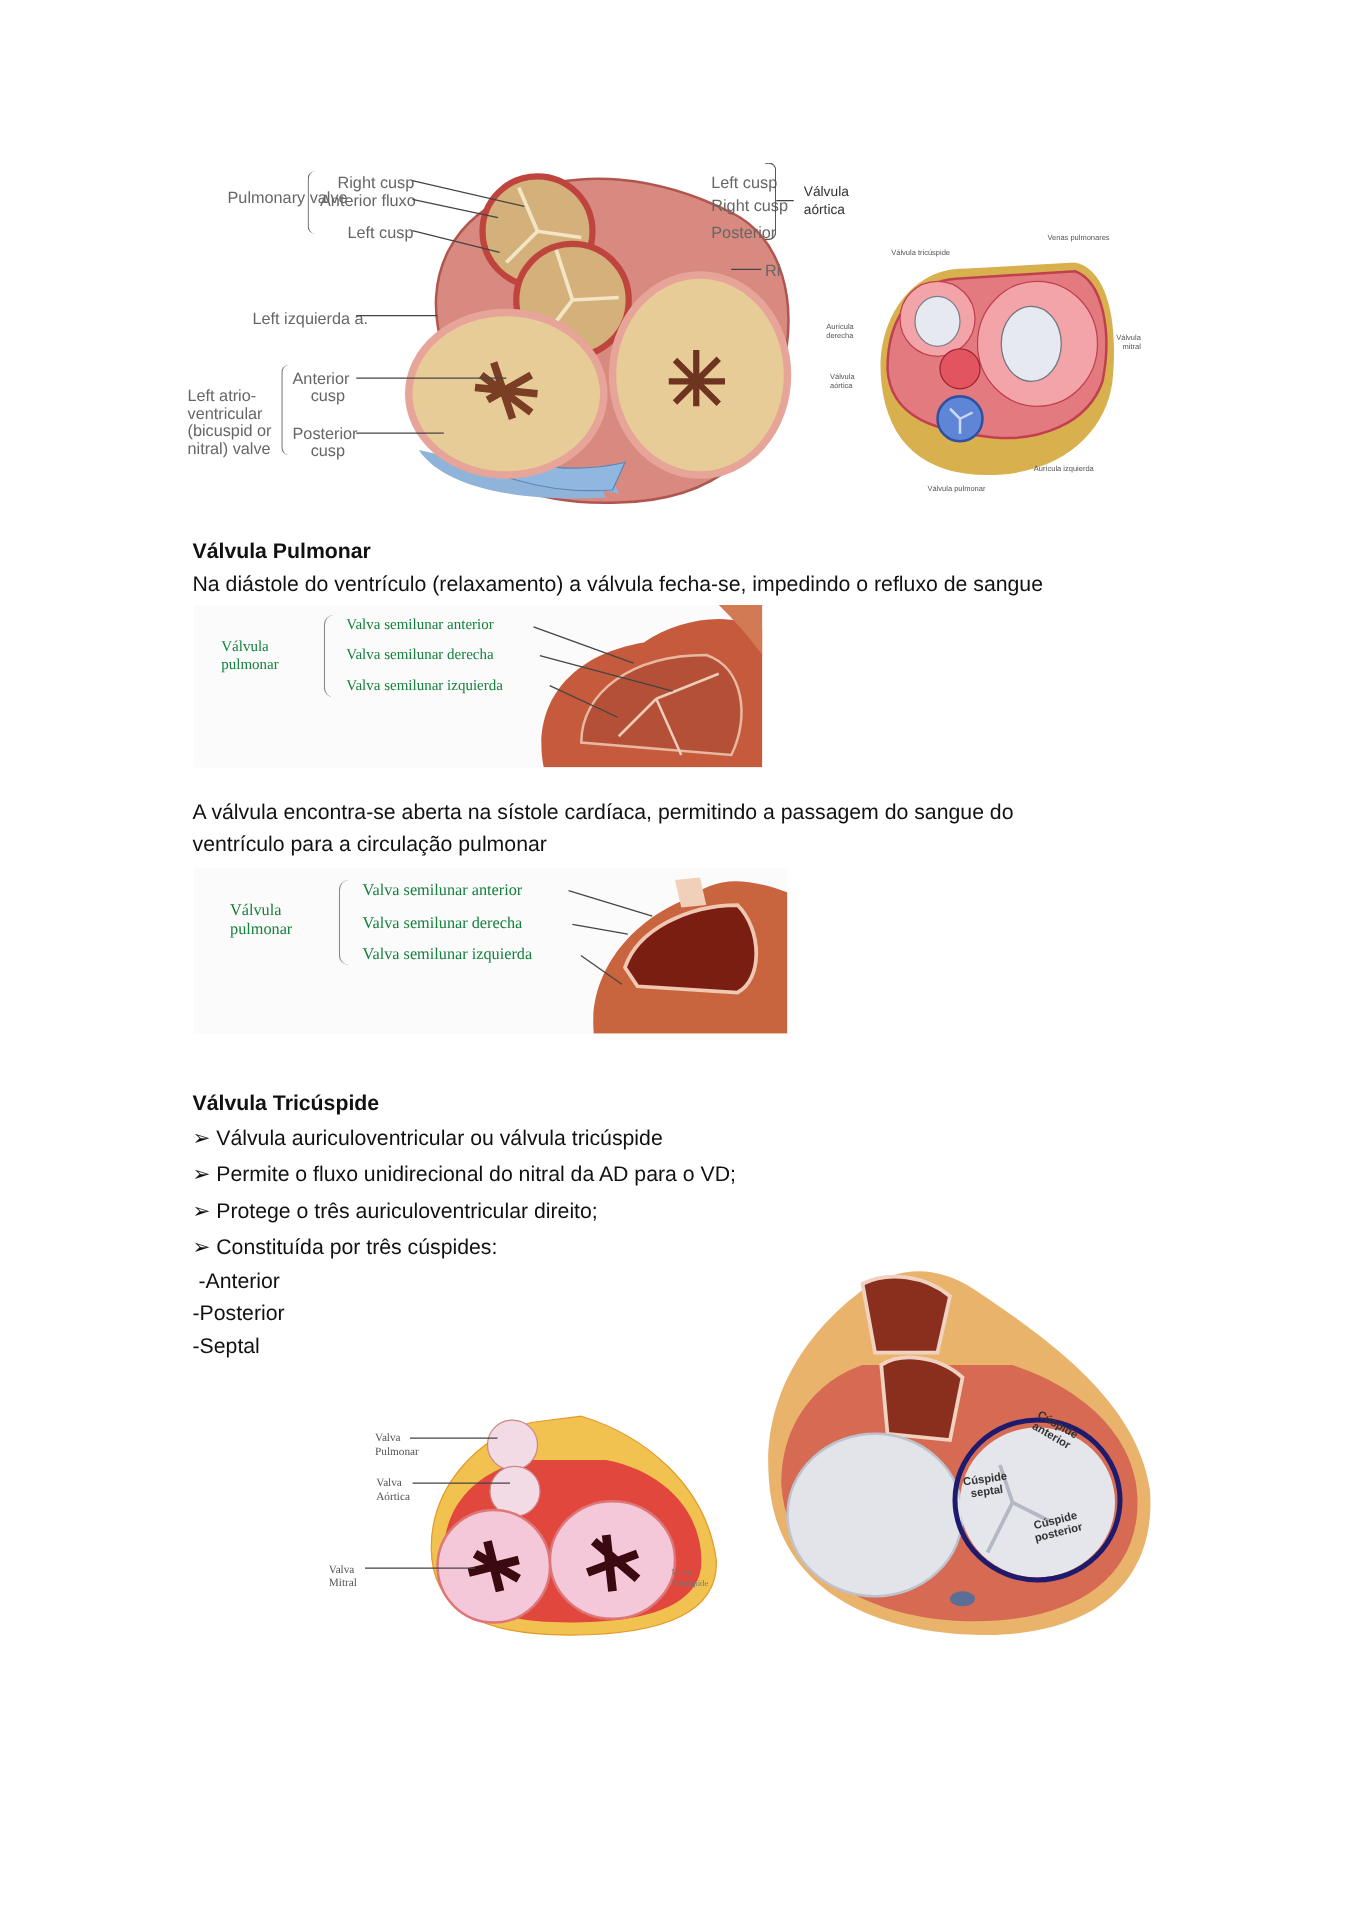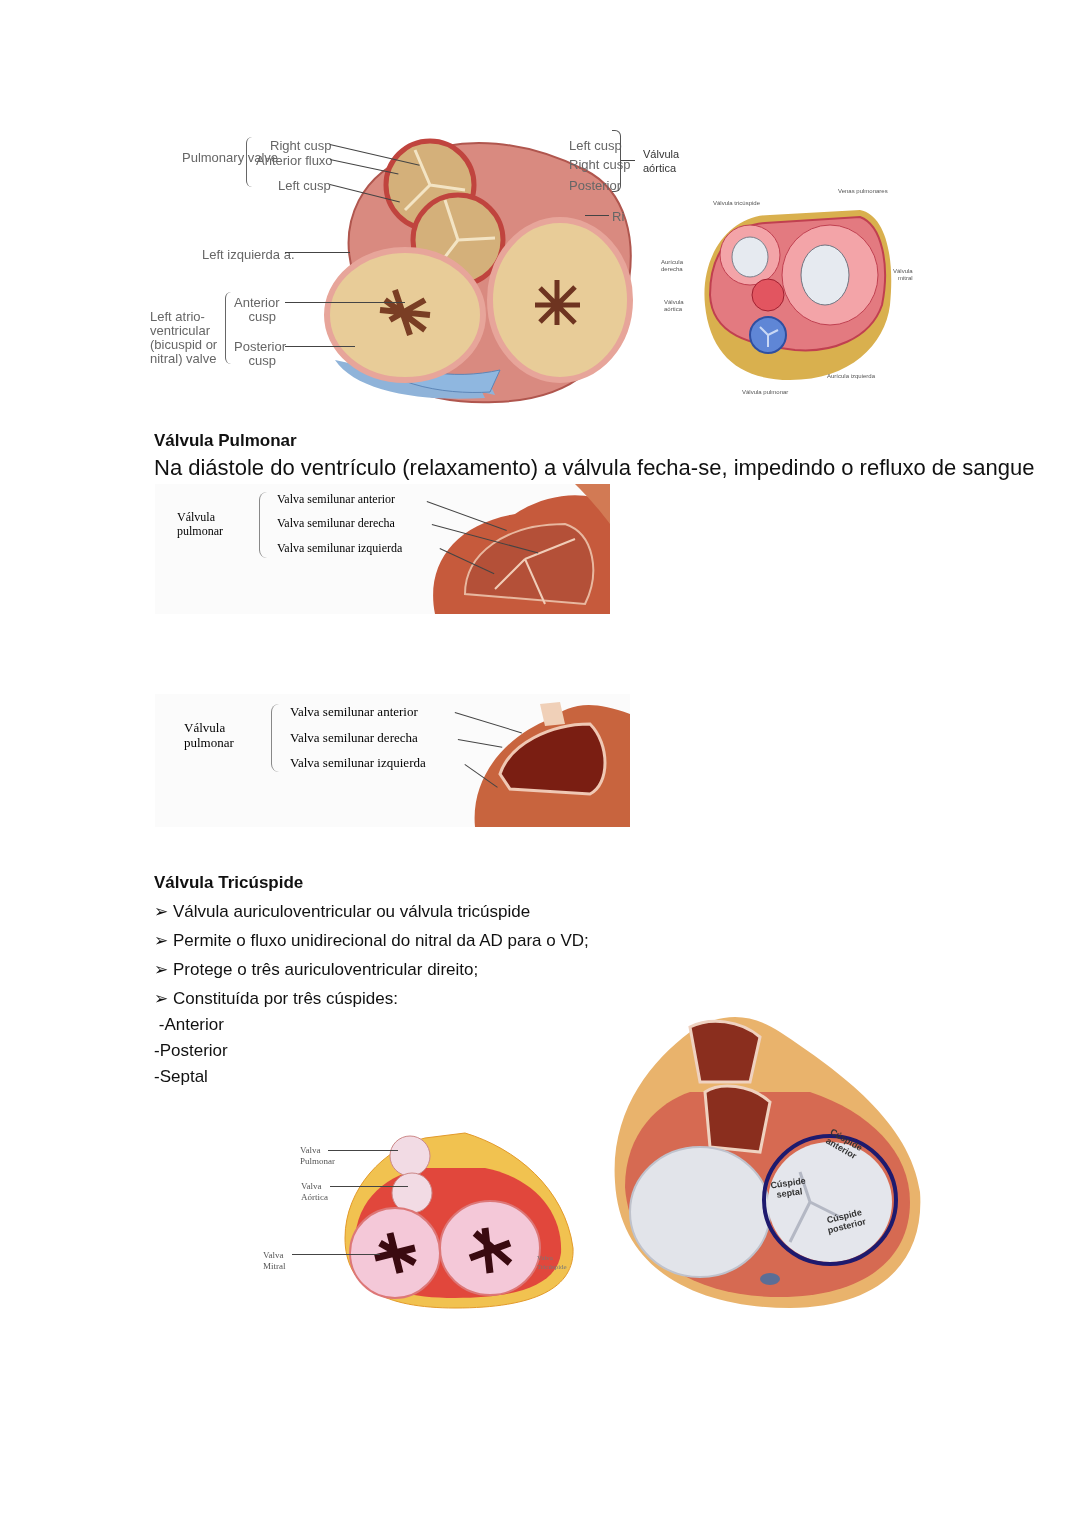--- a/index.html
+++ b/index.html
@@ -2,23 +2,23 @@
 <html><head>
 <meta charset="utf-8">
 <style>
   html, body { margin:0; padding:0; background:#ffffff; }
   body { width:1080px; height:1526px; position:relative; overflow:hidden;
          font-family:"Liberation Sans", "DejaVu Sans", sans-serif; color:#1a1a1a; }
   .abs { position:absolute; }
   .lbl { position:absolute; font-family:"Liberation Sans", sans-serif; color:#666; white-space:nowrap; }
   .lbl.xs { font-size:13px; }
   .lbl.xxs { font-size:6px; color:#555; }
-  .lbl.serif { font-family:"Liberation Serif", serif; color:#000000; }
+  .lbl.serif { font-family:"Liberation Serif", serif; color:#15803d; }
   .heading { position:absolute; left:154px; font-weight:bold; font-size:17px; color:#111; }
-  .para { position:absolute; left:154px; font-size:22px; line-height:26px; color:#111; }
+  .para { position:absolute; left:154px; font-size:17px; line-height:26px; color:#111; }
   .bullet { position:absolute; left:154px; font-size:17px; color:#111; white-space:nowrap; }
   .line { position:absolute; height:1px; background:#444; transform-origin:0 0; }
   .brace { position:absolute; border-left:1.5px solid #666; border-radius:6px 0 0 6px; }
   .photo { position:absolute; overflow:hidden; }
   .circle-label { position:absolute; font-size:9px; color:#333; font-weight:bold; text-align:center; line-height:10px; }
 </style>
 </head>
 <body>
 
 <div>
@@ -133,20 +133,22 @@
   <div class="abs" style="left:104px;top:8px;width:8px;height:66px;border-left:1.5px solid #888;border-radius:8px 0 0 8px"></div>
   <div class="lbl serif" style="left:122px;top:8px;font-size:12px">Valva semilunar anterior</div>
   <div class="lbl serif" style="left:122px;top:32px;font-size:12px">Valva semilunar derecha</div>
   <div class="lbl serif" style="left:122px;top:57px;font-size:12px">Valva semilunar izquierda</div>
   <div class="line" style="left:272px;top:17px;width:85px;transform:rotate(20deg)"></div>
   <div class="line" style="left:277px;top:40px;width:110px;transform:rotate(15deg)"></div>
   <div class="line" style="left:285px;top:64px;width:60px;transform:rotate(25deg)"></div>
 </div>
 
 <div class="para" style="top:637px">
+  <div>A válvula encontra-se aberta na sístole cardíaca, permitindo a passagem do sangue do</div>
+  <div>ventrículo para a circulação pulmonar</div>
 </div>
 
 <div class="photo" style="left:155px;top:694px;width:475px;height:133px;background:#fbfbfb">
   <svg class="abs" style="left:315px;top:0" width="160" height="133">
     <path d="M5 133 C0 80 40 40 80 25 C100 10 120 5 160 20 L160 133 Z" fill="#c8643e"></path>
     <path d="M30 80 C40 50 80 30 120 30 C140 50 140 90 120 100 L40 95 Z" fill="#7a1e12" stroke="#efc8b4" stroke-width="3"></path>
     <path d="M70 10 L90 8 L95 30 L75 32 Z" fill="#f0d0b8"></path>
   </svg>
   <div class="lbl serif" style="left:29px;top:26px;font-size:13px;line-height:15px">
     <div>Válvula</div>

